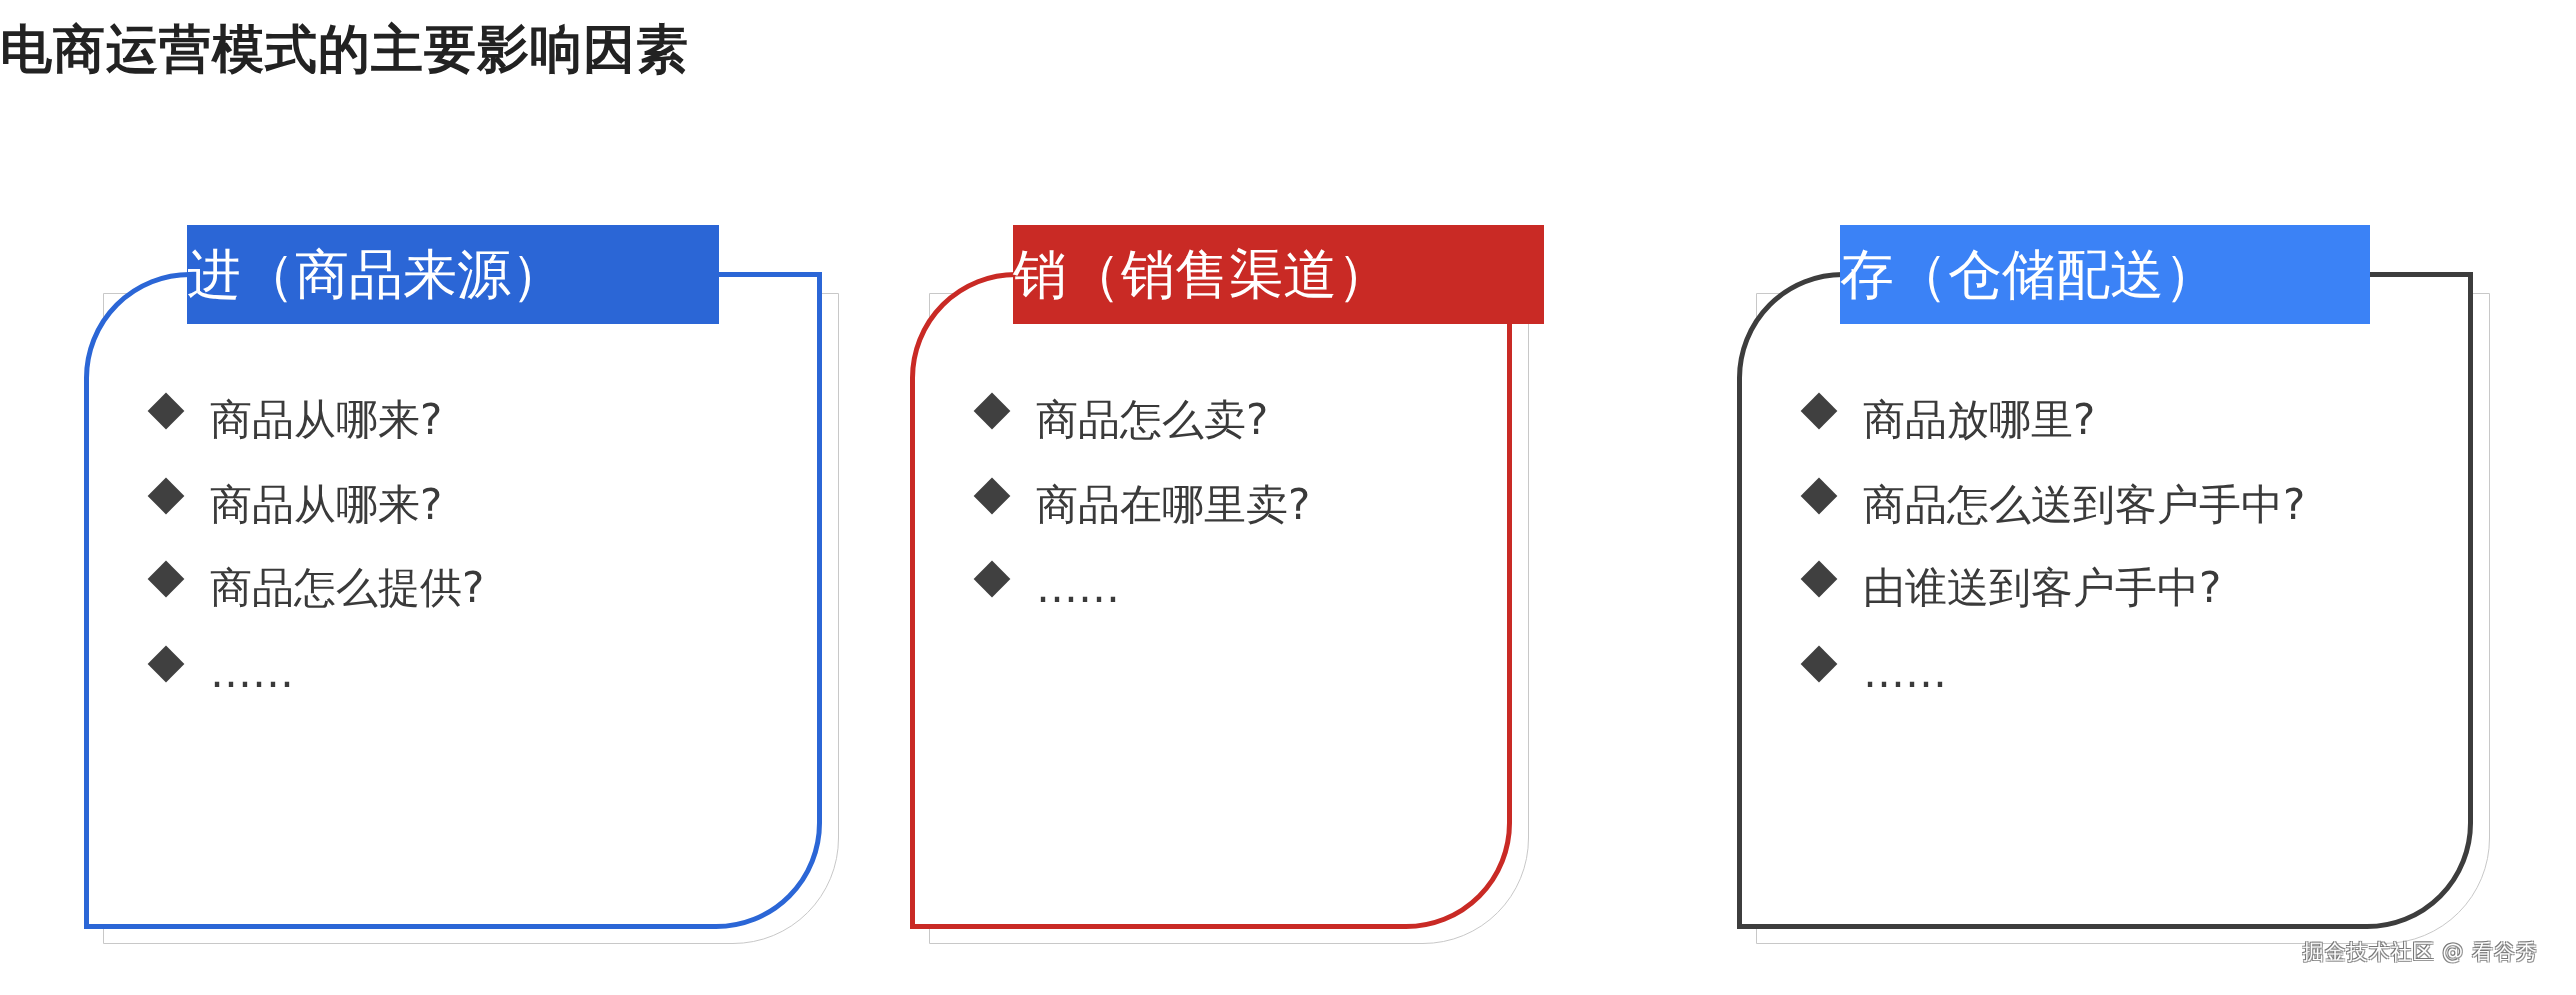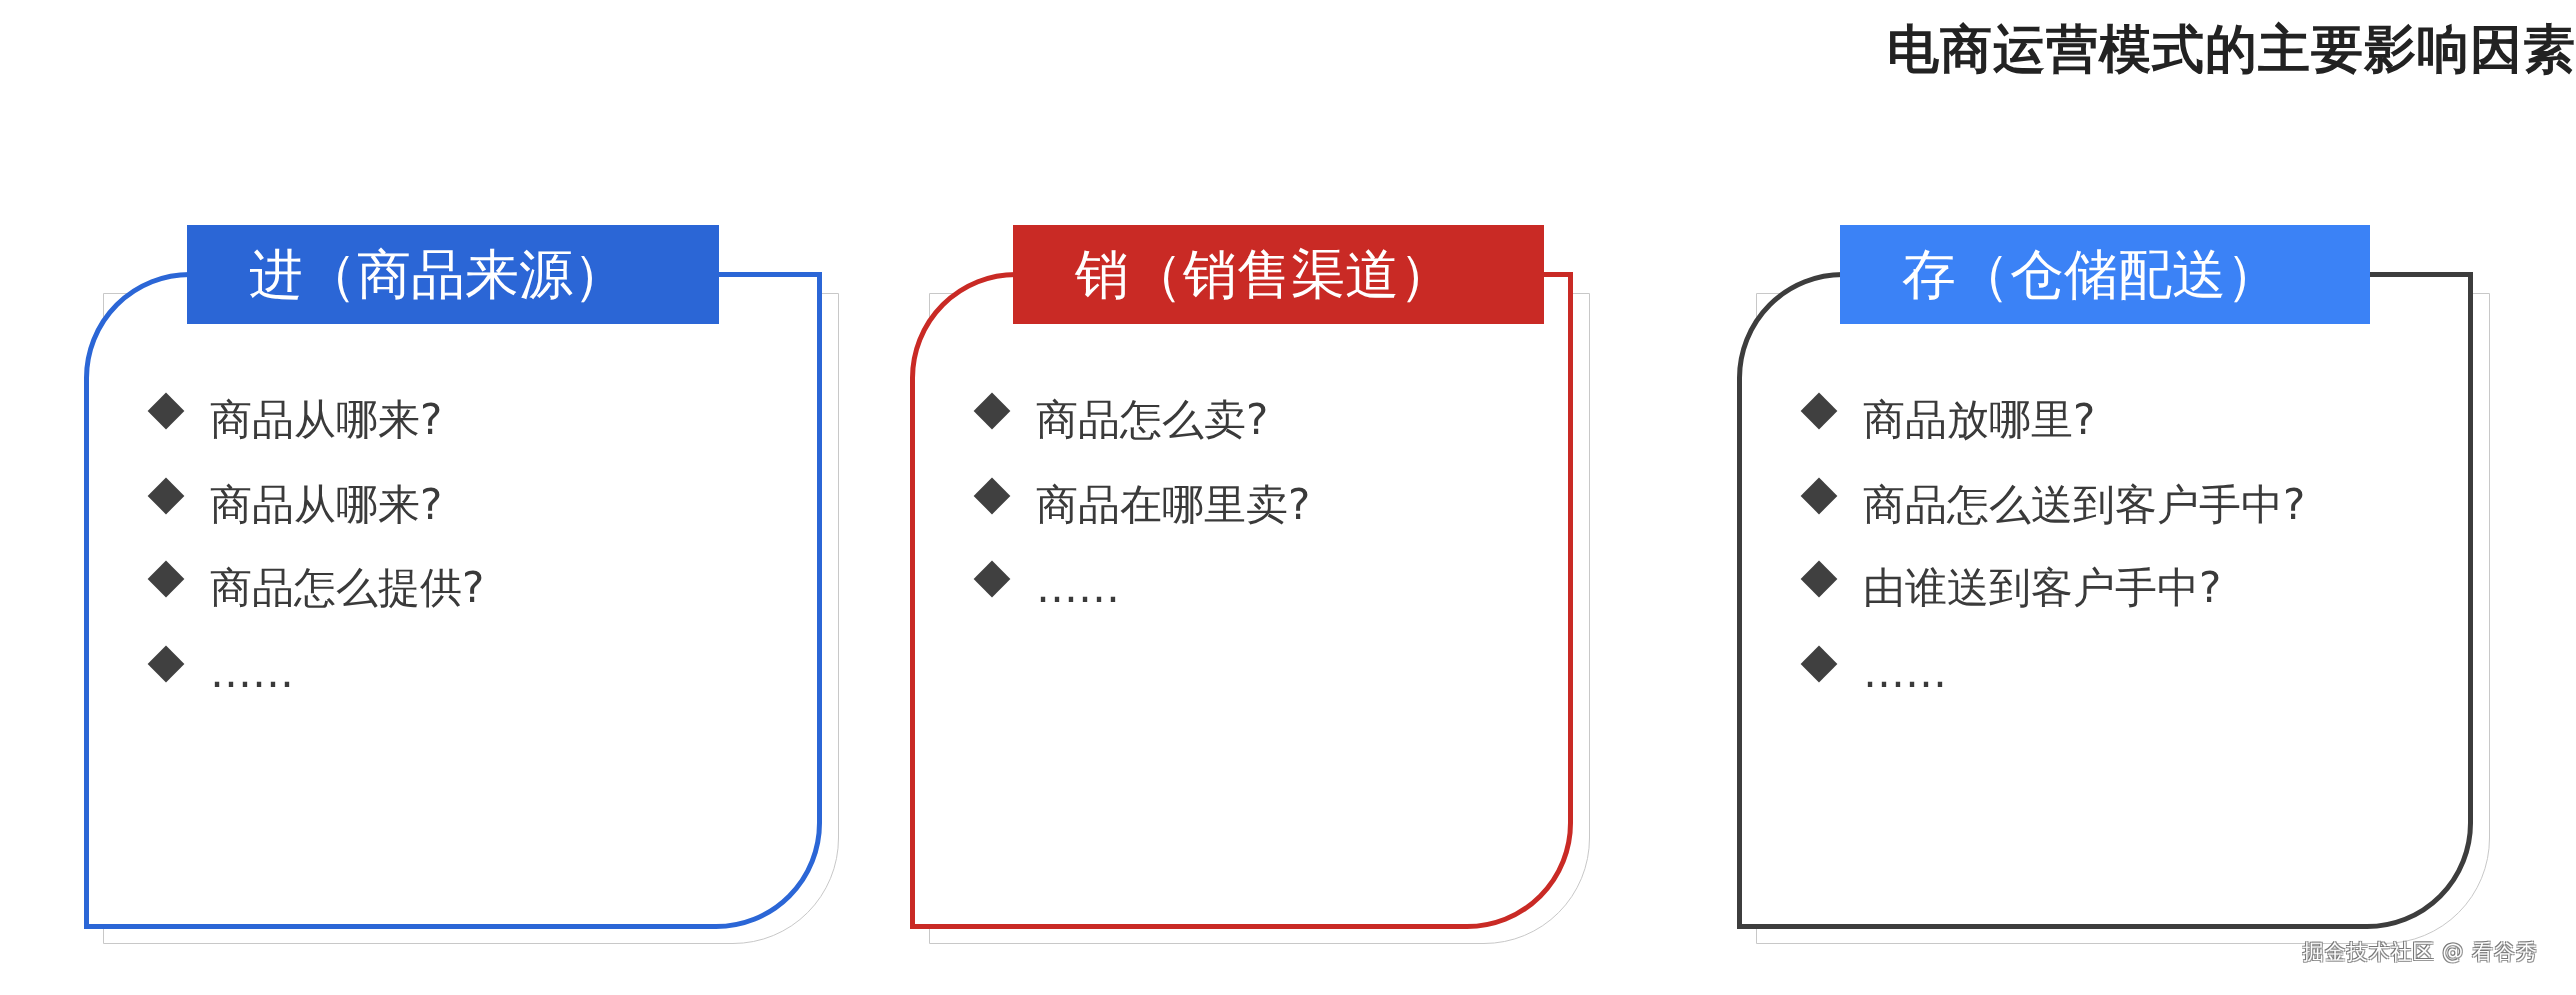--- a/index.html
+++ b/index.html
@@ -1,31 +1,31 @@
 <!DOCTYPE html>
 <html><head>
 <meta charset="utf-8">
 <style>
   html, body { margin:0; padding:0; background:#ffffff; }
   body { width:2576px; height:996px; position:relative; overflow:hidden;
          font-family:"DejaVu Sans","Liberation Sans",sans-serif; }
-  .title { position:absolute; left:0; top:17.3px; width:2576px; text-align:right;
+  .title { position:absolute; left:0; top:17.3px; width:2576px; text-align:left;
            font-size:52px; font-weight:bold; color:#222222; letter-spacing:1px;
            line-height:65px; }
   .card { position:absolute; top:272px; width:738px; height:657px; }
   .card-shadow { position:absolute; left:19px; top:21px; right:-17.3px; bottom:-15.4px;
                  border:1.9px solid #c8c8c8; border-radius:106px 0 106px 0;
                  border-top-left-radius:0; border-left:1.9px solid #c8c8c8;
                  box-sizing:border-box; }
   .card-frame { position:absolute; left:0; top:0; right:0; bottom:0;
                 border:5.8px solid; border-radius:106px 0 106px 0;
                 background:#ffffff; box-sizing:border-box; }
   .card-header { position:absolute; top:-47px; height:99px;
                  color:#ffffff; font-size:54px; line-height:99px;
-                 box-sizing:border-box; padding-left:62px; white-space:nowrap; }
+                 box-sizing:border-box; white-space:nowrap; }
   .item { position:absolute; left:62px; height:58px; display:flex; 
           white-space:nowrap; }
   .diamond { width:37px; height:37px; position:relative; margin-right:27px; }
   .diamond::before { content:""; position:absolute; left:6.7px; top:6.7px; width:26px; height:26px;
                      background:#404040; transform:rotate(45deg) scaleY(1.0); }
   .item-text { font-size:42px; color:#3a3a3a; line-height:58px; }
   .watermark { position:absolute; right:38px; top:938px; font-size:21px; color:#ffffff;
                text-shadow:-1px -1px 0 #777, 1px 1px 0 #999, 1px -1px 0 #888, -1px 1px 0 #888;
                letter-spacing:1px; }
 </style>
@@ -51,21 +51,21 @@
   <div class="item" style="top:287px;">
     <span class="diamond"></span>
     <span class="item-text">商品怎么提供?</span>
   </div>
   <div class="item" style="top:372px;">
     <span class="diamond"></span>
     <span class="item-text">……</span>
   </div>
 </div>
 
-<div class="card" style="left:910px; width:663px;">
+<div class="card" style="left:910px; width:602px;">
   <div class="card-shadow"></div>
   <div class="card-frame" style="border-color:#C92A25;"></div>
   <div class="card-header" style="left:103px; width:531px; background:#C92A25;">
     <span>销（销售渠道）</span>
   </div>
   <div class="item" style="top:204px;">
     <span class="diamond"></span>
     <span class="item-text">商品在哪里卖?</span>
   </div>
   <div class="item" style="top:119px;">

